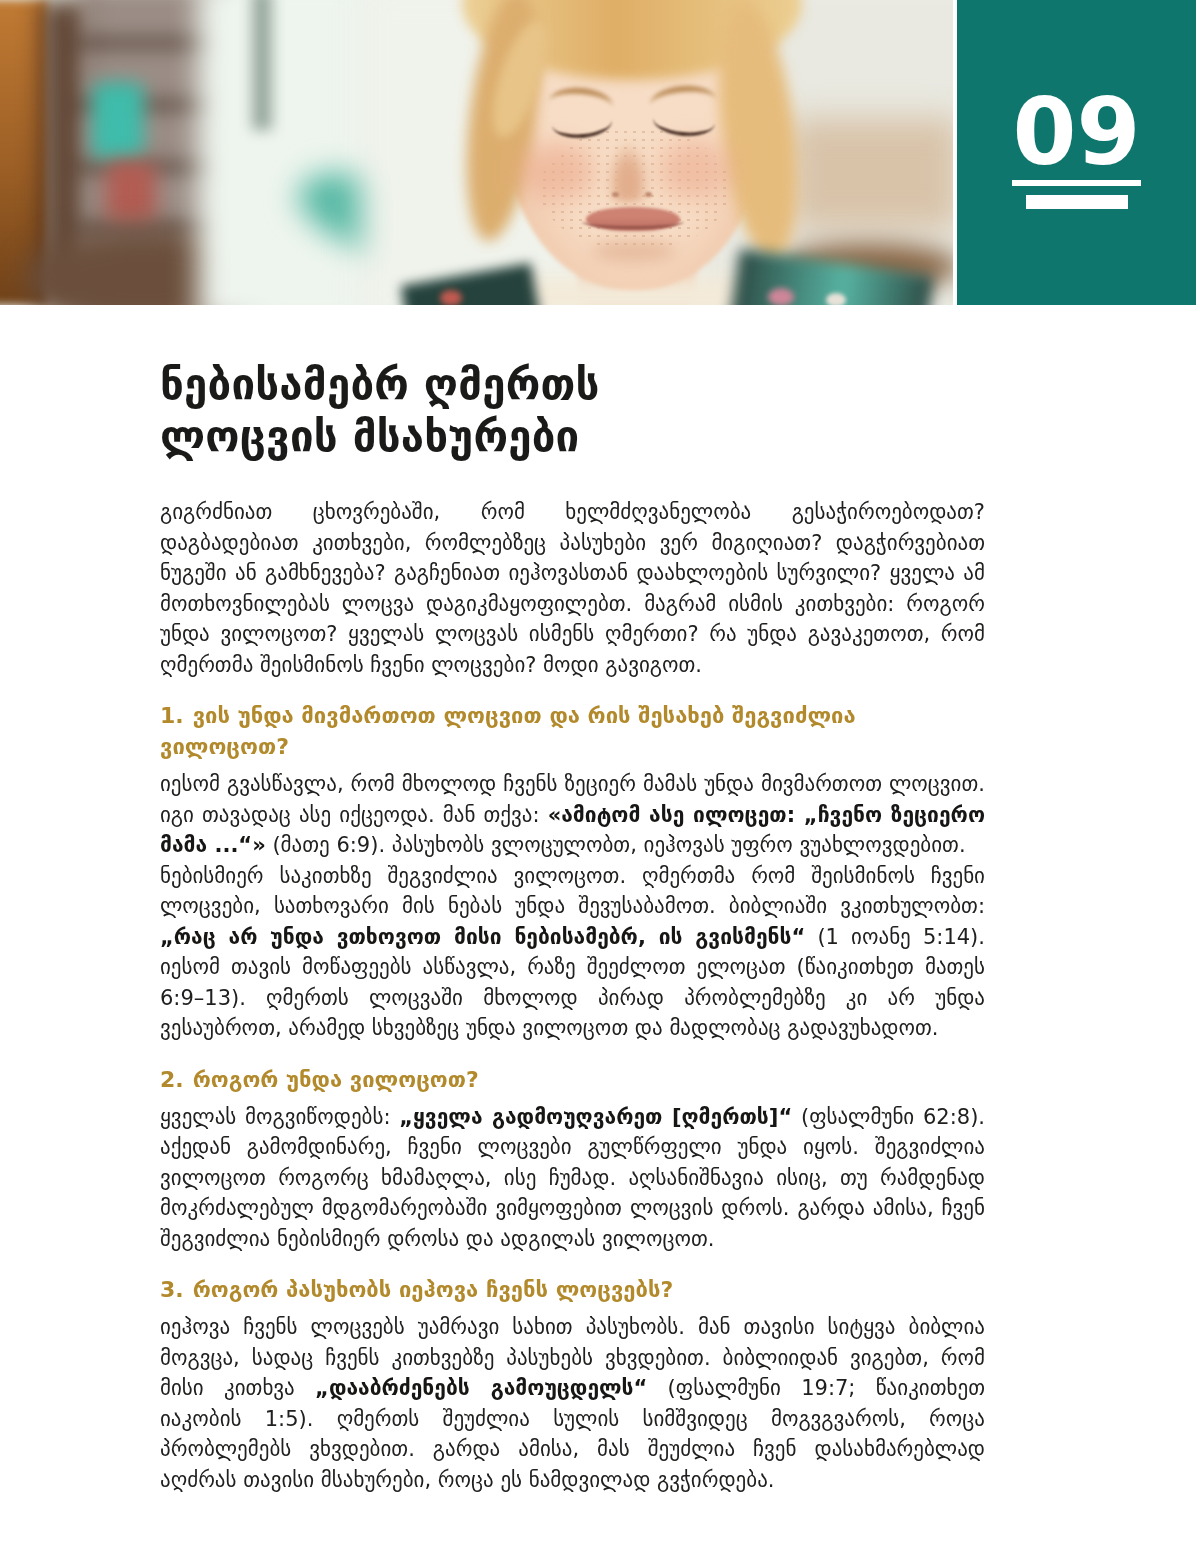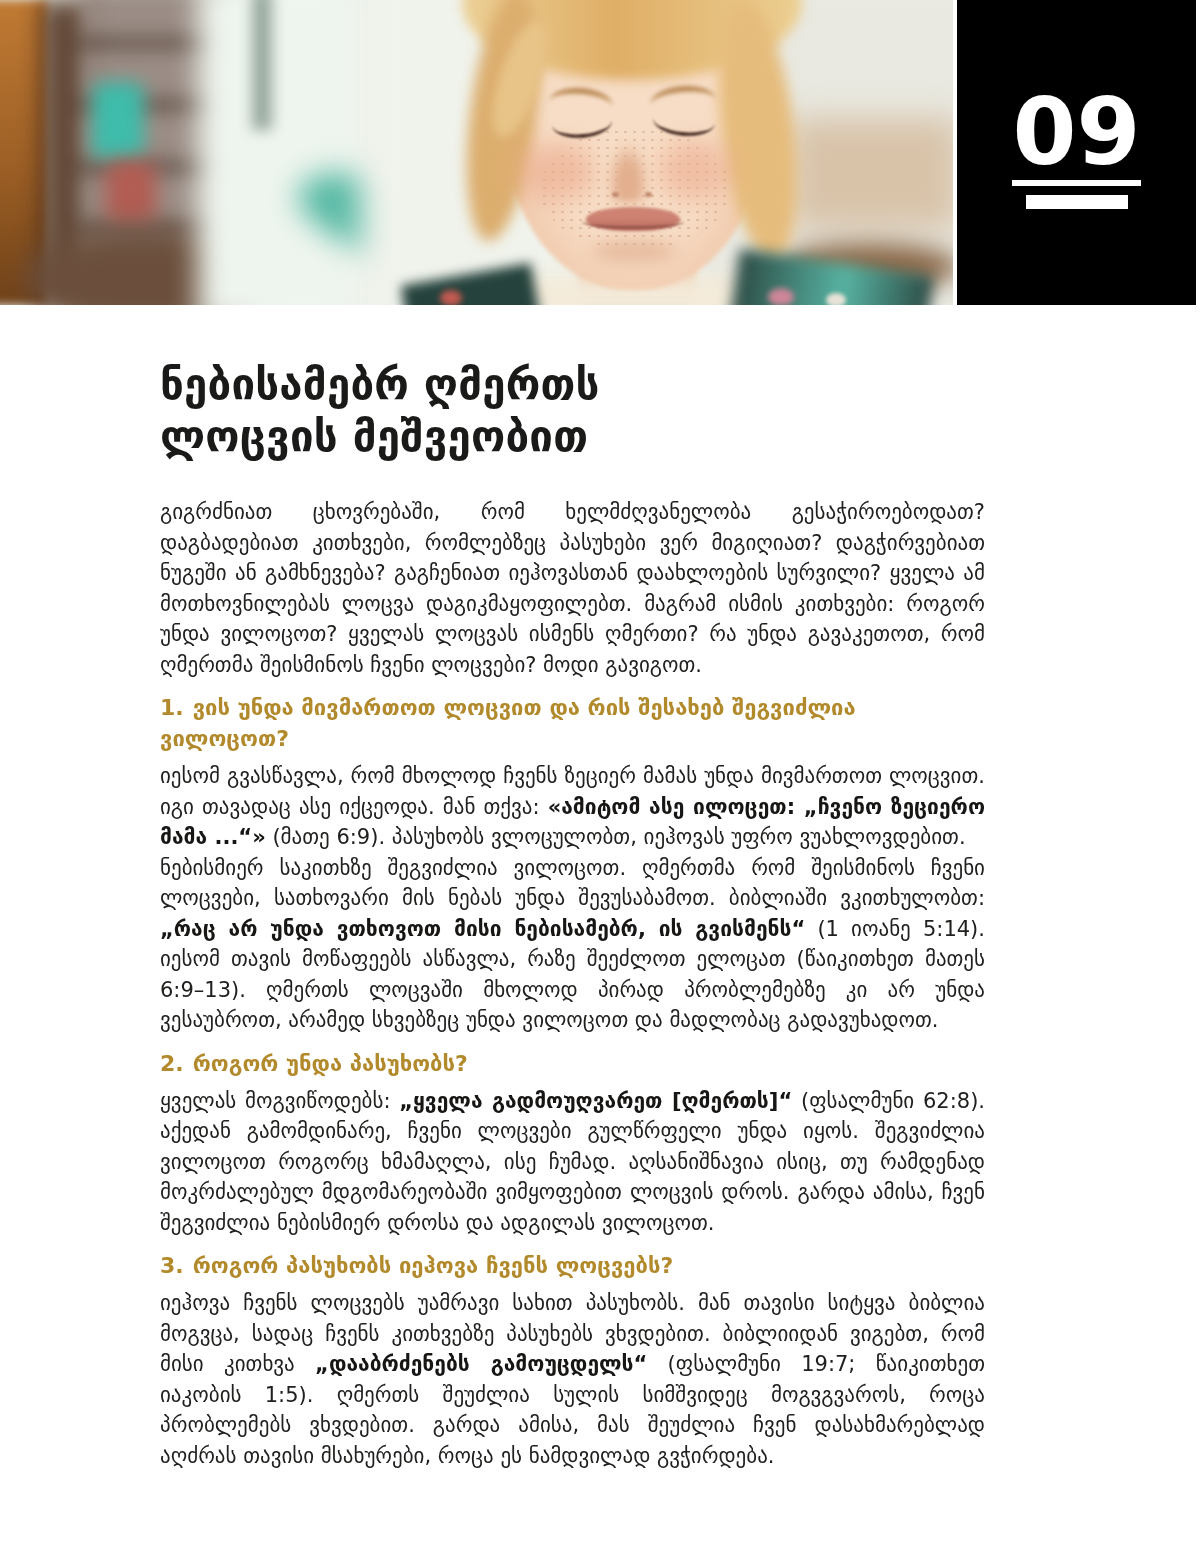--- a/index.html
+++ b/index.html
@@ -44,34 +44,34 @@
   .blush-l{left:518px;top:142px;width:76px;height:60px;background:#ecab8d;border-radius:50%;filter:blur(12px);opacity:.65;}
   .blush-r{left:658px;top:140px;width:76px;height:60px;background:#ecab8d;border-radius:50%;filter:blur(12px);opacity:.6;}
   .freckles{left:540px;top:128px;width:190px;height:122px;background-image:radial-gradient(#b5764f 1.2px,rgba(0,0,0,0) 1.3px);background-size:9px 8px;opacity:.28;border-radius:50%;}
   .chin-sh{left:592px;top:240px;width:84px;height:22px;background:#dda685;border-radius:50%;filter:blur(8px);opacity:.6;}
   .shirt-l{left:405px;top:274px;width:132px;height:62px;background:#25423c;transform:rotate(-10deg);filter:blur(6px);}
   .shirt-l-flower{left:440px;top:290px;width:22px;height:16px;background:#c25a50;border-radius:50%;filter:blur(3px);}
   .shirt-r{left:734px;top:262px;width:196px;height:72px;background:linear-gradient(90deg,#2c4a44,#57b3a2 55%,#2c4a44);transform:rotate(8deg);filter:blur(7px);}
   .shirt-r-flower1{left:768px;top:288px;width:26px;height:18px;background:#cf8699;border-radius:50%;filter:blur(3px);}
   .shirt-r-flower2{left:826px;top:293px;width:20px;height:14px;background:#e8e2d8;border-radius:50%;filter:blur(2px);}
 
-  .yellow-block{position:absolute;left:957px;top:0;width:239px;height:305px;background:#000000;
+  .yellow-block{position:absolute;left:957px;top:0;width:239px;height:305px;background:#0f766e;
                 display:flex;flex-direction:column;align-items:center;padding-top:96px;box-sizing:border-box;}
   .num{font-size:92px;line-height:.8;font-weight:bold;color:#ffffff;
        display:inline-block;border-bottom:6px solid #ffffff;padding-bottom:10px;}
   .num-bar{margin-top:9px;width:102px;height:14px;background:#ffffff;}
 
   
   .content{position:absolute;left:160px;top:305px;width:825px;}
   .title{margin:54px 0 0 0;font-size:42px;line-height:52px;font-weight:bold;color:#1a1a19;letter-spacing:.2px;}
   .t-line{display:block;}
   .para{margin:0;font-size:21px;line-height:30.5px;text-align:justify;color:#21201e;}
   .para .b{font-weight:bold;color:#171614;}
   .intro{margin-top:34px;}
-  section{display:block;margin-top:12px;}
+  section{display:block;margin-top:20px;}
   .sec-h{margin:0 0 7px 0;font-size:22px;line-height:31px;font-weight:bold;color:#B2892B;}
   .h-num{margin-right:9px;}
 </style>
 </head>
 <body>
 
 <div class="page">
 
   <header class="hero">
     <div class="photo">
@@ -118,36 +118,36 @@
 
     <div class="yellow-block">
       <span class="num">09</span>
       <span class="num-bar"></span>
     </div>
   </header>
 
   <main class="content">
     <h1 class="title">
       <span class="t-line">ნებისამებრ ღმერთს</span>
-      <span class="t-line">ლოცვის მეშვეობით</span>
+      <span class="t-line">ლოცვის მსახურები</span>
     </h1>
 
     <p class="para intro"><span>გიგრძნიათ ცხოვრებაში, რომ ხელმძღვანელობა გესაჭიროებოდათ? დაგბადებიათ კითხვები, რომლებზეც პასუხები ვერ მიგიღიათ? დაგჭირვებიათ ნუგეში ან გამხნევება? გაგჩენიათ იეჰოვასთან დაახლოების სურვილი? ყველა ამ მოთხოვნილებას ლოცვა დაგიკმაყოფილებთ. მაგრამ ისმის კითხვები: როგორ უნდა ვილოცოთ? ყველას ლოცვას ისმენს ღმერთი? რა უნდა გავაკეთოთ, რომ ღმერთმა შეისმინოს ჩვენი ლოცვები? მოდი გავიგოთ.</span></p>
 
     <section>
       <h2 class="sec-h">
         <span class="h-num">1.</span><span class="h-text">ვის უნდა მივმართოთ ლოცვით და რის შესახებ შეგვიძლია ვილოცოთ?</span>
       </h2>
       <p class="para"><span>იესომ გვასწავლა, რომ მხოლოდ ჩვენს ზეციერ მამას უნდა მივმართოთ ლოცვით. იგი თავადაც ასე იქცეოდა. მან თქვა: </span><span class="b">«ამიტომ ასე ილოცეთ: „ჩვენო ზეციერო მამა ...“»</span><span> (მათე 6:9). პასუხობს ვლოცულობთ, იეჰოვას უფრო ვუახლოვდებით.</span></p>
       <p class="para"><span>ნებისმიერ საკითხზე შეგვიძლია ვილოცოთ. ღმერთმა რომ შეისმინოს ჩვენი ლოცვები, სათხოვარი მის ნებას უნდა შევუსაბამოთ. ბიბლიაში ვკითხულობთ: </span><span class="b">„რაც არ უნდა ვთხოვოთ მისი ნებისამებრ, ის გვისმენს“</span><span> (1 იოანე 5:14). იესომ თავის მოწაფეებს ასწავლა, რაზე შეეძლოთ ელოცათ (წაიკითხეთ მათეს 6:9–13). ღმერთს ლოცვაში მხოლოდ პირად პრობლემებზე კი არ უნდა ვესაუბროთ, არამედ სხვებზეც უნდა ვილოცოთ და მადლობაც გადავუხადოთ.</span></p>
     </section>
 
     <section>
       <h2 class="sec-h">
-        <span class="h-num">2.</span><span class="h-text">როგორ უნდა პასუხობს?</span>
+        <span class="h-num">2.</span><span class="h-text">როგორ უნდა ვილოცოთ?</span>
       </h2>
       <p class="para"><span>ყველას მოგვიწოდებს: </span><span class="b">„ყველა გადმოუღვარეთ [ღმერთს]“</span><span> (ფსალმუნი 62:8). აქედან გამომდინარე, ჩვენი ლოცვები გულწრფელი უნდა იყოს. შეგვიძლია ვილოცოთ როგორც ხმამაღლა, ისე ჩუმად. აღსანიშნავია ისიც, თუ რამდენად მოკრძალებულ მდგომარეობაში ვიმყოფებით ლოცვის დროს. გარდა ამისა, ჩვენ შეგვიძლია ნებისმიერ დროსა და ადგილას ვილოცოთ.</span></p>
     </section>
 
     <section>
       <h2 class="sec-h">
         <span class="h-num">3.</span><span class="h-text">როგორ პასუხობს იეჰოვა ჩვენს ლოცვებს?</span>
       </h2>
       <p class="para"><span>იეჰოვა ჩვენს ლოცვებს უამრავი სახით პასუხობს. მან თავისი სიტყვა ბიბლია მოგვცა, სადაც ჩვენს კითხვებზე პასუხებს ვხვდებით. ბიბლიიდან ვიგებთ, რომ მისი კითხვა </span><span class="b">„დააბრძენებს გამოუცდელს“</span><span> (ფსალმუნი 19:7; წაიკითხეთ იაკობის 1:5). ღმერთს შეუძლია სულის სიმშვიდეც მოგვგვაროს, როცა პრობლემებს ვხვდებით. გარდა ამისა, მას შეუძლია ჩვენ დასახმარებლად აღძრას თავისი მსახურები, როცა ეს ნამდვილად გვჭირდება.</span></p>
     </section>

